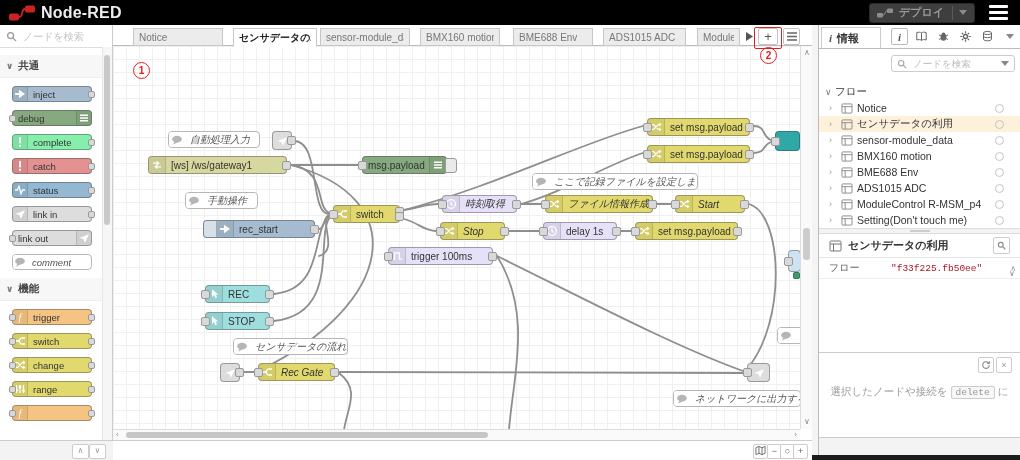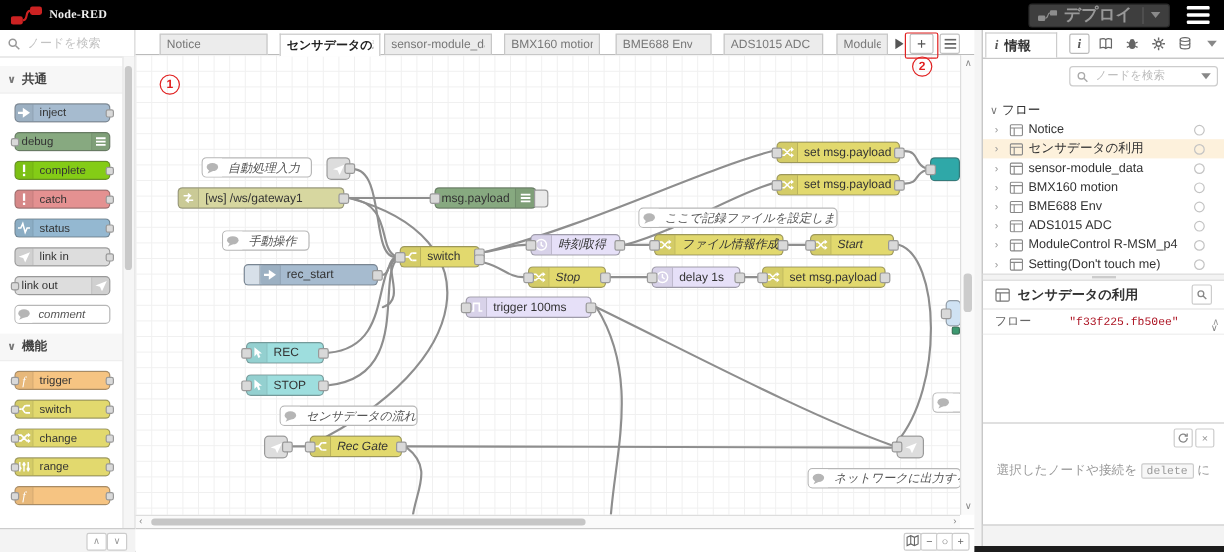--- a/index.html
+++ b/index.html
@@ -3,24 +3,24 @@
 <meta charset="utf-8">
 <style>
   html,body{margin:0;padding:0;}
   body{width:1020px;height:460px;position:relative;overflow:hidden;
        font-family:"Liberation Sans","DejaVu Sans",sans-serif;background:#fff;}
   .screen{position:absolute;inset:0;outline:1px solid #999;outline-offset:-1px;}
 
   
   .header{position:absolute;left:0;top:0;width:1020px;height:25px;background:#000;display:flex;align-items:center;justify-content:space-between;}
   .logo{display:flex;align-items:center;gap:6px;padding-left:9px;}
-  .logo .app-title{color:#eee;font-size:10px;font-weight:bold;letter-spacing:.2px;font-family:Liberation Serif, serif;}
+  .logo .app-title{color:#eee;font-size:16px;font-weight:bold;letter-spacing:.2px;}
   .header-right{display:flex;align-items:center;gap:14px;padding-right:12px;}
   .deploy-btn{display:flex;align-items:center;gap:6px;background:#3e3e3e;border:1px solid #2a2a2a;border-radius:3px;height:18px;padding:0 7px;cursor:default;}
-  .deploy-btn .dlabel{color:#989898;font-size:14px;font-weight:bold;}
+  .deploy-btn .dlabel{color:#989898;font-size:11px;font-weight:bold;}
   .deploy-sep{width:1px;height:14px;background:#5a5a5a;margin-left:2px;}
   .deploy-caret{width:0;height:0;border-left:4px solid transparent;border-right:4px solid transparent;border-top:5px solid #8a8a8a;}
   .hamburger{display:flex;flex-direction:column;gap:3px;cursor:pointer;}
   .hamburger span{display:block;width:19px;height:3px;background:#fff;border-radius:1px;}
 
   
   .palette{position:absolute;left:0;top:25px;width:113px;height:415px;background:#fff;border-right:1px solid #ccc;box-sizing:border-box;}
   .pal-search{height:22px;border-bottom:1px solid #ddd;display:flex;align-items:center;gap:4px;padding:0 6px;}
   .pal-search input{border:none;outline:none;width:80px;font-size:10px;color:#666;background:transparent;font-family:inherit;}
   .pal-search input::placeholder{color:#c2c2c2;}
@@ -173,21 +173,21 @@
         </div>
         <div class="fnode pal-node" style="background:#87a980;">
           <span class="nlabel">debug</span>
           <span class="nicon right">
             <svg width="12" height="12" viewBox="0 0 12 12">
               <path d="M2 3.2h8M2 6h8M2 8.8h8" stroke="#fff" stroke-width="1.5"></path>
             </svg>
           </span>
           <span class="port pin"></span>
         </div>
-        <div class="fnode pal-node" style="background:#84cc16;">
+        <div class="fnode pal-node" style="background:#86efac;">
           <span class="nicon">
             <svg width="12" height="12" viewBox="0 0 12 12">
               <rect x="5.1" y="1.2" width="1.9" height="6.2" fill="#fff"></rect>
               <rect x="5.1" y="8.8" width="1.9" height="2" fill="#fff"></rect>
             </svg>
           </span>
           <span class="nlabel">complete</span>
           <span class="port pout"></span>
         </div>
         <div class="fnode pal-node" style="background:#e49191;">

